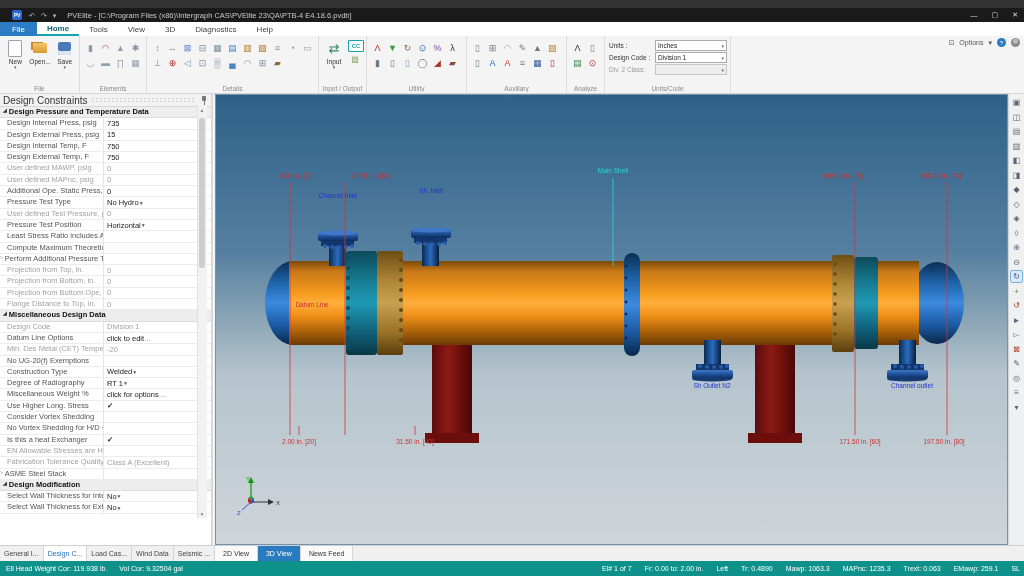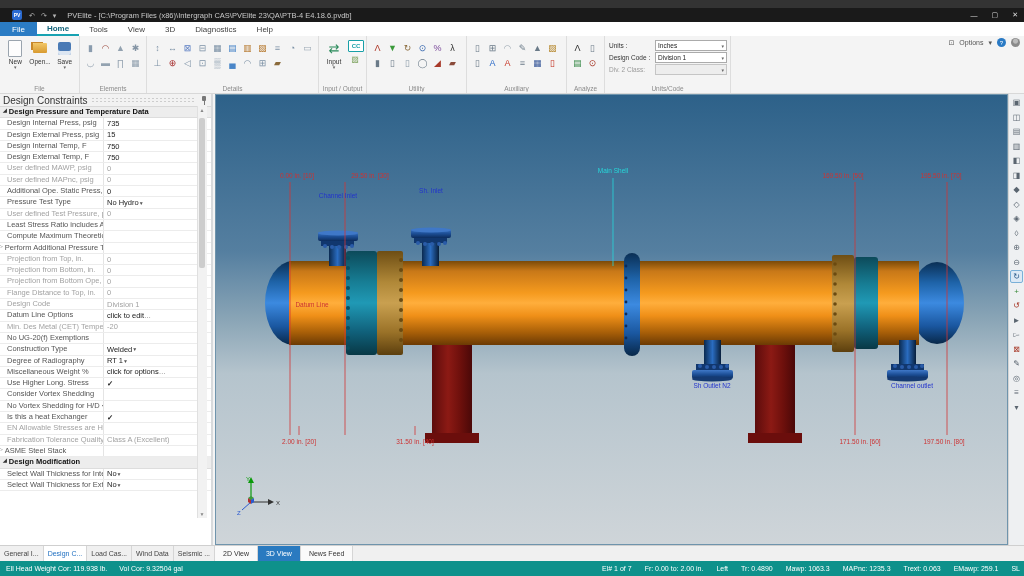--- a/index.html
+++ b/index.html
@@ -371,20 +371,29 @@
         <div class="prow dis">
           <div class="plab">
             <span>User defined Test Pressure, psig</span>
           </div>
           <div class="pval">
             <span>0</span>
           </div>
         </div>
         <div class="prow">
           <div class="plab">
+            <span>Pressure Test Position</span>
+          </div>
+          <div class="pval">
+            <span>Horizontal</span>
+            <span class="dd">▼</span>
+          </div>
+        </div>
+        <div class="prow">
+          <div class="plab">
             <span>Least Stress Ratio includes ANSI Fl</span>
           </div>
           <div class="pval">
             <span></span>
           </div>
         </div>
         <div class="prow">
           <div class="plab">
             <span>Compute Maximum Theoretical Te</span>
           </div>
@@ -425,20 +434,24 @@
             <span>0</span>
           </div>
         </div>
         <div class="prow dis">
           <div class="plab">
             <span>Flange Distance to Top, in.</span>
           </div>
           <div class="pval">
             <span>0</span>
           </div>
+        </div>
+        <div class="sechdr">
+          <span class="tri">◢</span>
+          <span>Miscellaneous Design Data</span>
         </div>
         <div class="prow dis">
           <div class="plab">
             <span>Design Code</span>
           </div>
           <div class="pval">
             <span>Division 1</span>
           </div>
         </div>
         <div class="prow">

